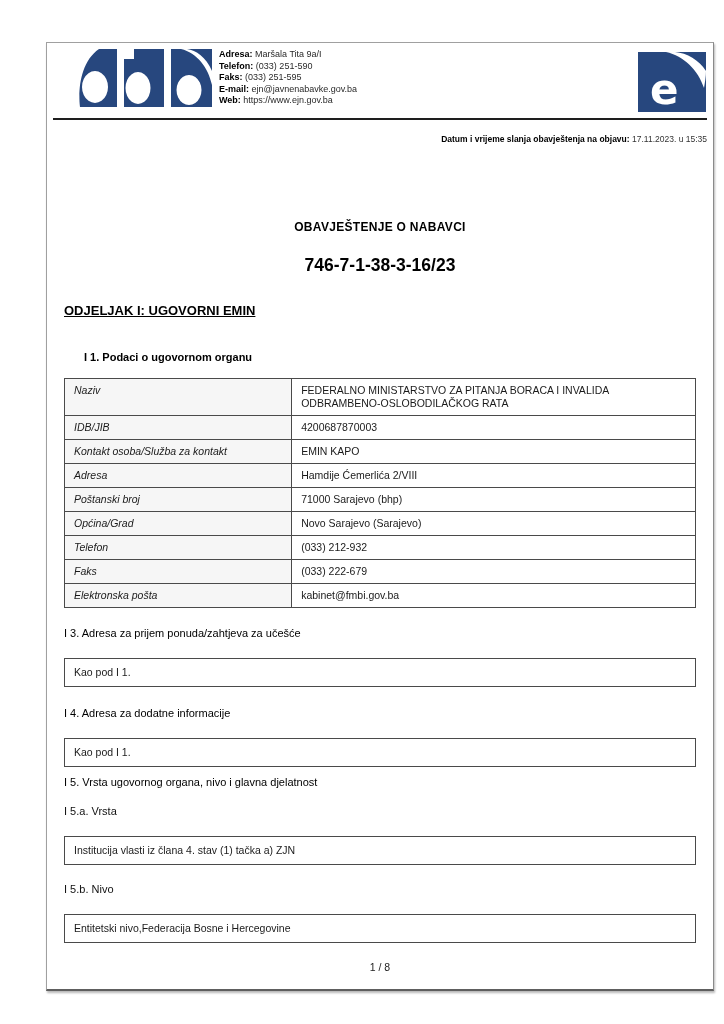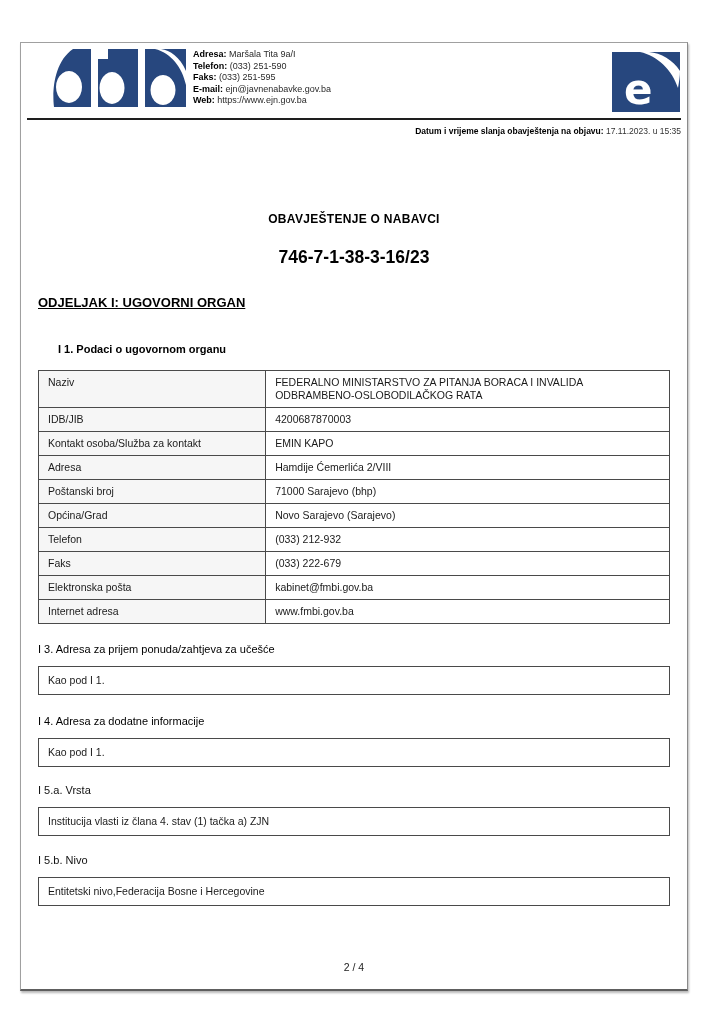--- a/index.html
+++ b/index.html
@@ -7,53 +7,53 @@
     padding: 0;
     background: #ffffff;
     width: 724px;
     height: 1024px;
     font-family: "Liberation Sans", sans-serif;
     color: #1a1a1a;
     position: relative;
   }
   .page {
     position: absolute;
-    left: 20px;
+    left: 46px;
     top: 42px;
     width: 668px;
     height: 949px;
     box-sizing: border-box;
     background: #fff;
     border: 1px solid #a0a0a0;
     border-bottom: 2px solid #5e5e5e;
     border-right-color: #8a8a8a;
     box-shadow: 1px 2px 2px rgba(0,0,0,0.28);
     padding: 3px 6px;
   }
   .header-row { display: flex; align-items: flex-start; margin-top: 3px; }
   .logo-left { margin-left: 24px; flex: 0 0 auto; }
   .contact { margin-left: 7px; font-size: 9px; line-height: 11.6px; color: #2a2a2a; }
   .contact b { color: #000; }
   .logo-right { margin-left: auto; margin-right: 1px; margin-top: 3px; flex: 0 0 auto; }
   .header-rule { border: none; border-top: 2.5px solid #1e1e1e; margin: 2px 0 0 0; }
-  .date-line { text-align: right; font-size: 8.5px; margin-top: 6px; color: #333; }
+  .date-line { text-align: right; font-size: 8.5px; margin-top: 14px; color: #333; }
   .date-line b { color: #000; }
   .content { padding: 0 11px; }
   .doc-title { text-align: center; font-size: 12px; font-weight: bold; margin-top: 76px; letter-spacing: 0.3px; color: #000; }
   .doc-number { text-align: center; font-size: 17.5px; font-weight: bold; margin-top: 21px; color: #000; }
   .section-heading { font-size: 13px; font-weight: bold; text-decoration: underline; margin-top: 27px; color: #000; }
   .sub-heading { font-size: 11px; font-weight: bold; margin-top: 33px; color: #000; padding-left: 20px; }
   table.info { width: 100%; border-collapse: collapse; margin-top: 15px; font-size: 10.5px; }
   table.info td { border: 1px solid #4a4a4a; padding: 5px 9px; vertical-align: top; line-height: 13px; }
-  td.lbl { width: 36%; background: #f6f6f6; }
+  td.lbl { width: 36%; background: #f6f6f6; font-style: italic; }
   .sec-h { font-size: 11px; color: #111; }
   .sec-h.bold { font-weight: normal; color: #000; }
   .m19 { margin-top: 19px; } .m20 { margin-top: 20px; } .m9 { margin-top: 9px; }
   .m17 { margin-top: 17px; } .m18 { margin-top: 18px; }
-  .box { border: 1px solid #4a4a4a; margin-top: 11px; padding: 7px 9px; font-size: 10.5px; line-height: 13px; }
+  .box { border: 1px solid #4a4a4a; margin-top: 19px; padding: 7px 9px; font-size: 10.5px; line-height: 13px; }
   .footer { position: absolute; bottom: 16px; left: 0; right: 0; text-align: center; font-size: 10.5px; color: #222; }
 </style>
 </head>
 <body>
 
 <div class="page">
 
   <div class="header-row">
     <div class="logo-left">
       <svg width="135" height="58" viewBox="0 0 135 58" xmlns="http://www.w3.org/2000/svg">
@@ -89,21 +89,21 @@
   <div class="date-line">
     <b>Datum i vrijeme slanja obavještenja na objavu:</b>
     <span>17.11.2023. u 15:35</span>
   </div>
 
   <div class="content">
 
     <div class="doc-title">OBAVJEŠTENJE O NABAVCI</div>
     <div class="doc-number">746-7-1-38-3-16/23</div>
 
-    <div class="section-heading">ODJELJAK I: UGOVORNI ORGAN</div>
+    <div class="section-heading">ODJELJAK I: UGOVORNI EMIN</div>
 
     <div class="sub-heading">I 1. Podaci o ugovornom organu</div>
 
     <table class="info">
       <tbody>
         <tr>
           <td class="lbl">Naziv</td>
           <td>FEDERALNO MINISTARSTVO ZA PITANJA BORACA I INVALIDA ODBRAMBENO-OSLOBODILAČKOG RATA</td>
         </tr>
         <tr>
@@ -131,38 +131,35 @@
           <td>(033) 212-932</td>
         </tr>
         <tr>
           <td class="lbl">Faks</td>
           <td>(033) 222-679</td>
         </tr>
         <tr>
           <td class="lbl">Elektronska pošta</td>
           <td>kabinet@fmbi.gov.ba</td>
         </tr>
-        <tr>
-          <td class="lbl">Internet adresa</td>
-          <td>www.fmbi.gov.ba</td>
-        </tr>
       </tbody>
     </table>
 
     <div class="sec-h bold m19">I 3. Adresa za prijem ponuda/zahtjeva za učešće</div>
     <div class="box">Kao pod I 1.</div>
 
     <div class="sec-h bold m20">I 4. Adresa za dodatne informacije</div>
     <div class="box">Kao pod I 1.</div>
 
+    <div class="sec-h bold m9">I 5. Vrsta ugovornog organa, nivo i glavna djelatnost</div>
 
     <div class="sec-h m17">I 5.a. Vrsta</div>
     <div class="box">Institucija vlasti iz člana 4. stav (1) tačka a) ZJN</div>
 
     <div class="sec-h m18">I 5.b. Nivo</div>
     <div class="box">Entitetski nivo,Federacija Bosne i Hercegovine</div>
 
 
   </div>
 
-  <div class="footer">2 / 4</div>
+  <div class="footer">1 / 8</div>
 
 </div>
 
 </body></html>

